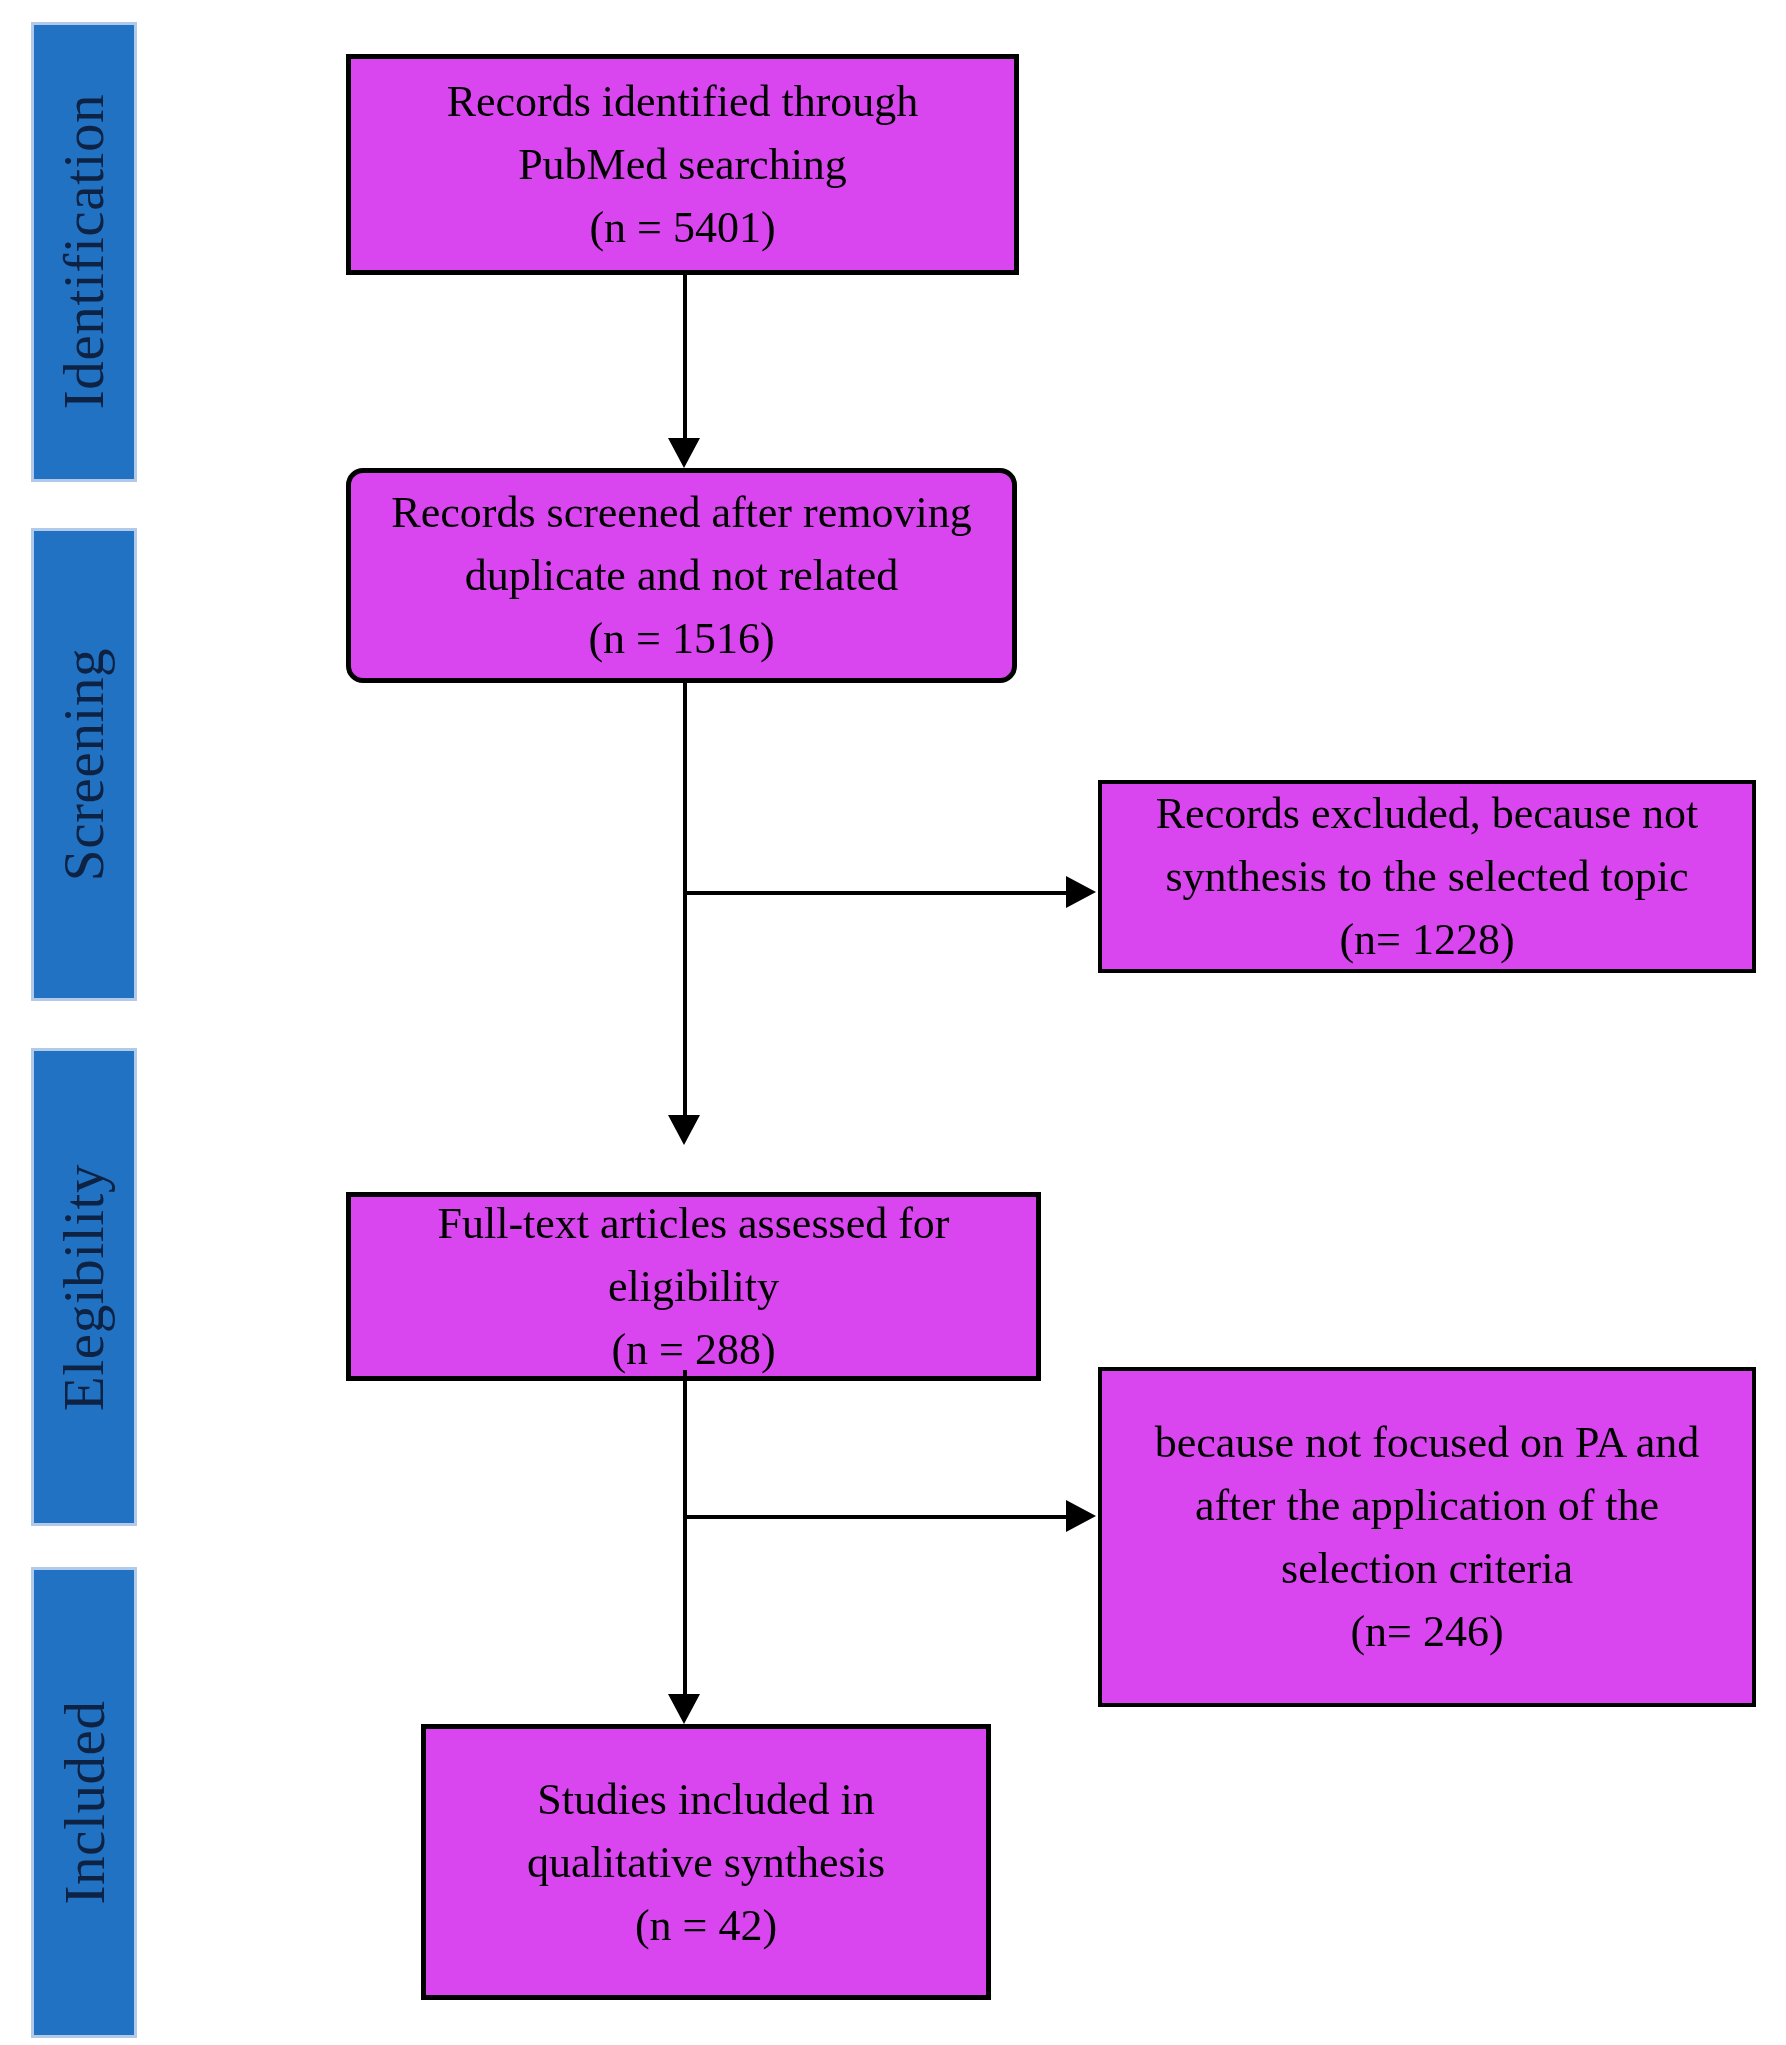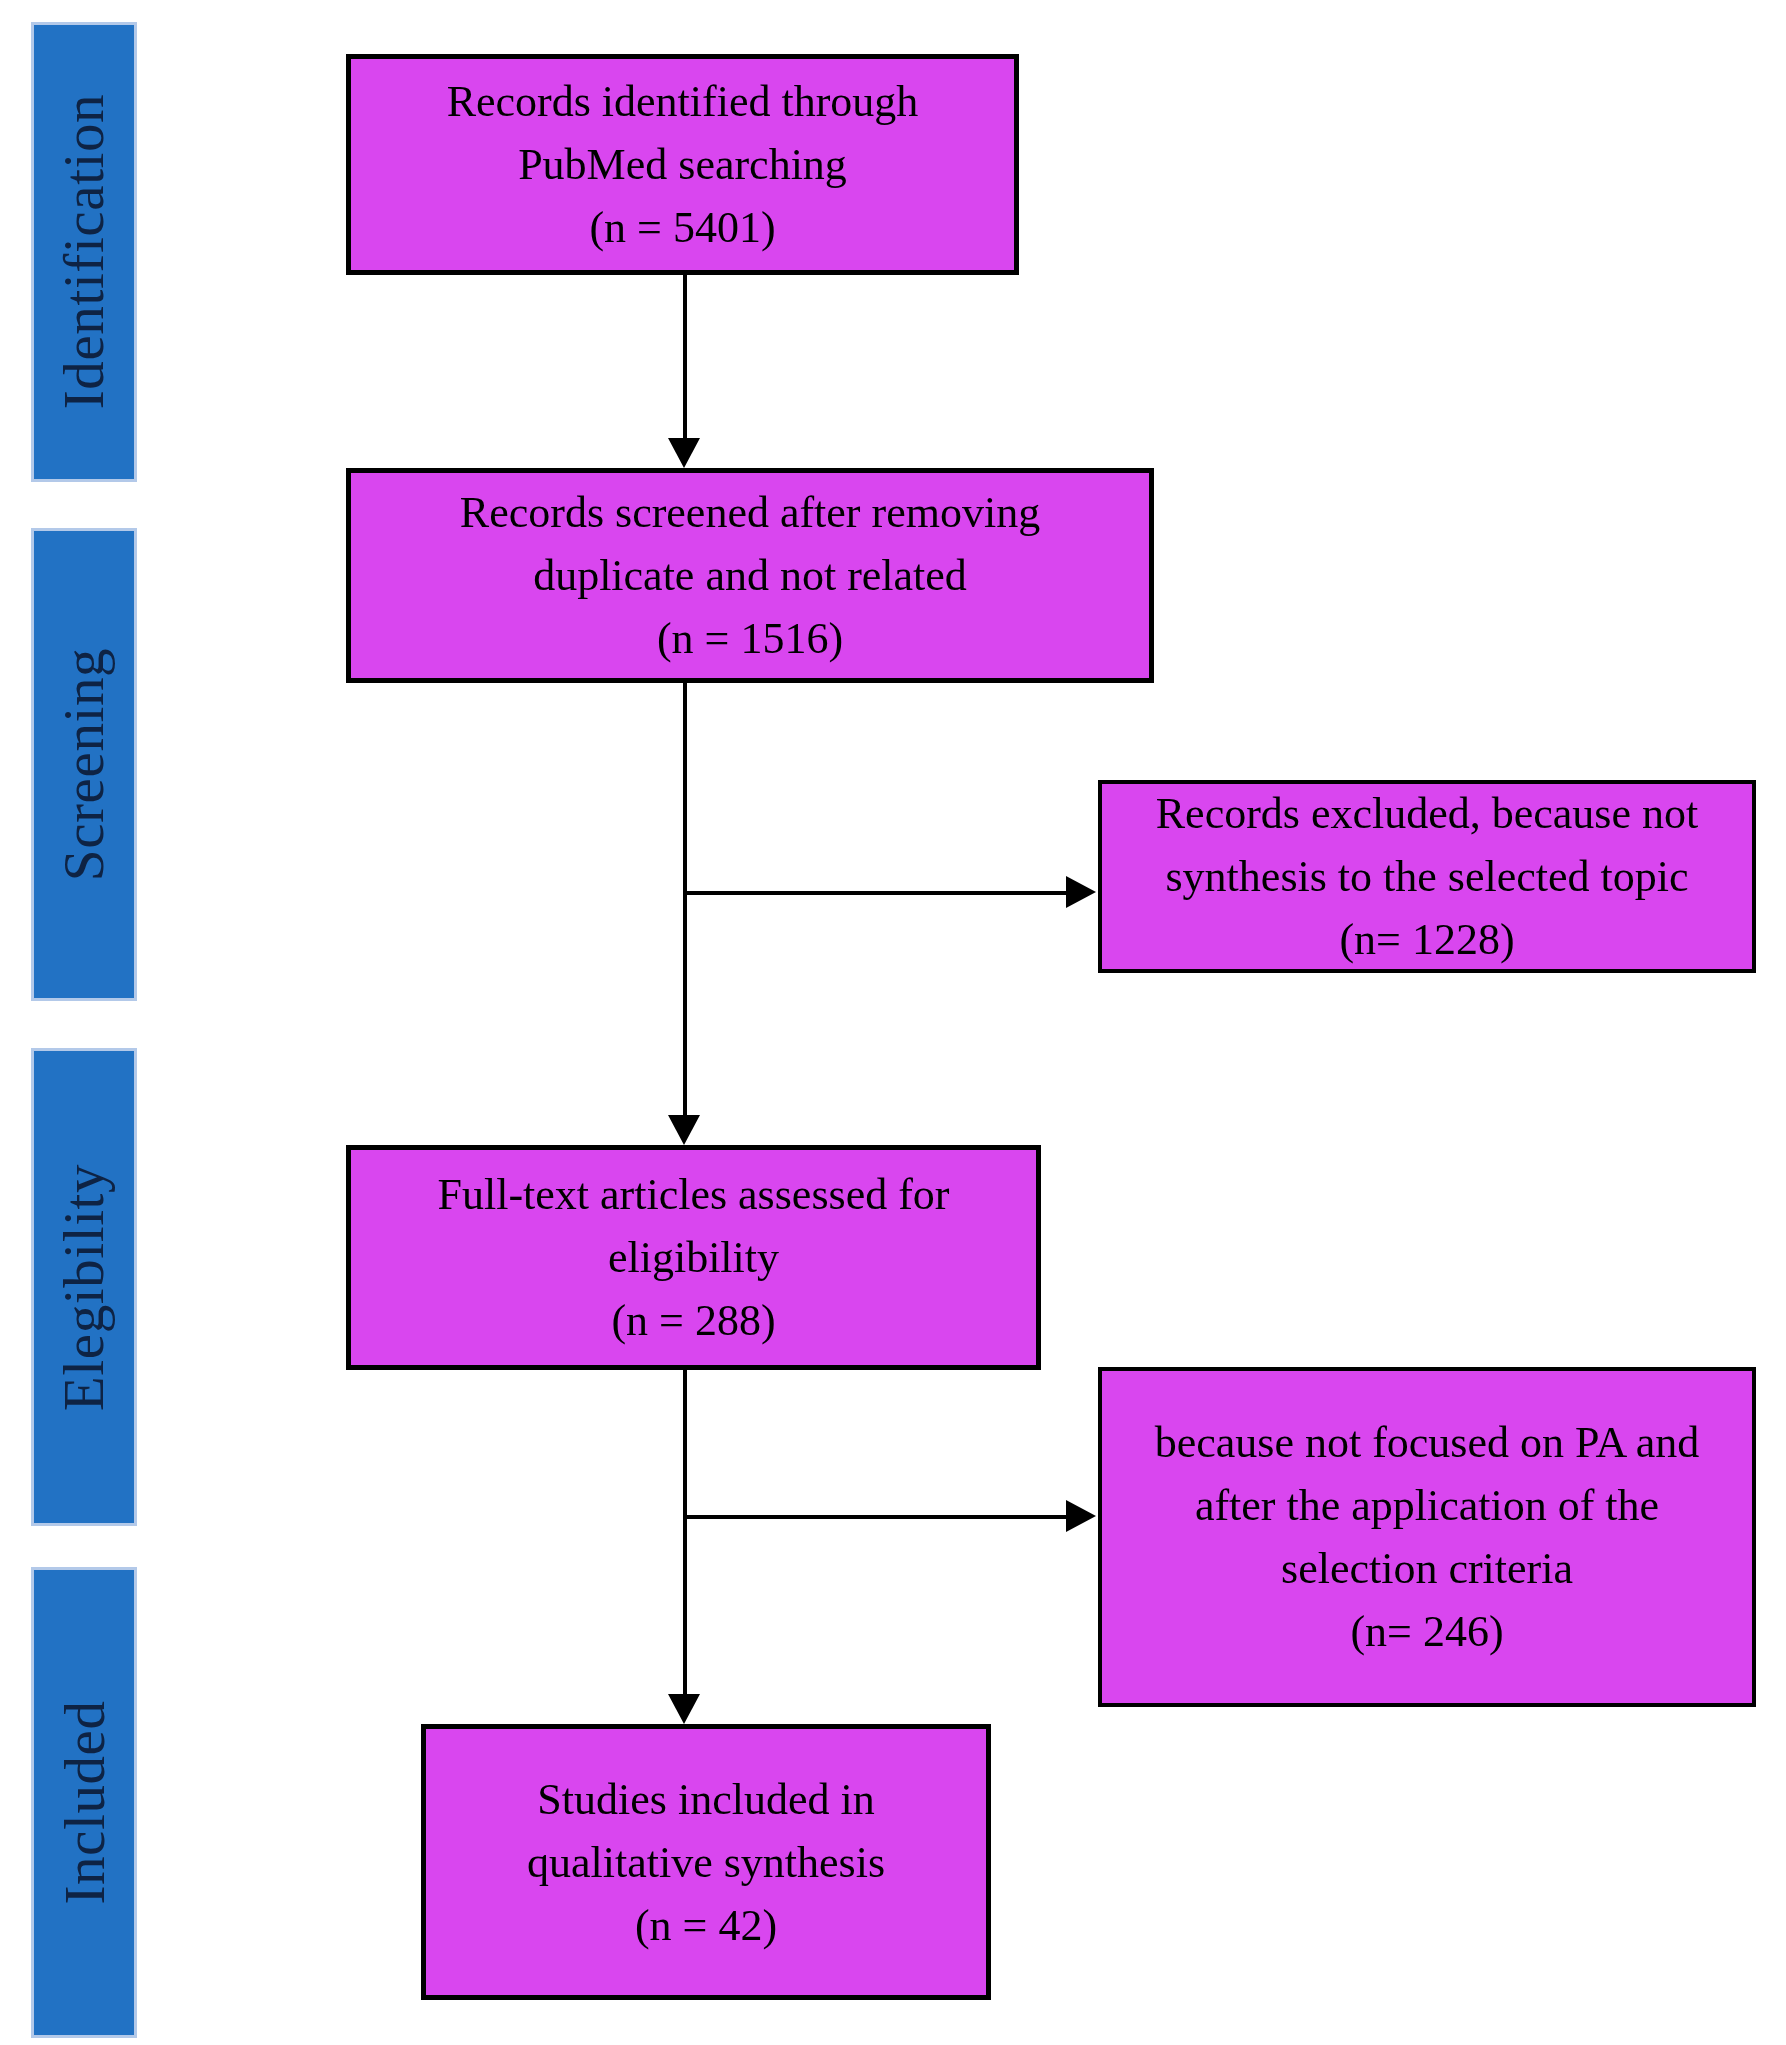--- a/index.html
+++ b/index.html
@@ -80,27 +80,27 @@
   <div class="stage" style="top:1567px;height:471px;">
     <span class="stage-label">Included</span>
   </div>
 
   <div class="fbox" style="left:346px;top:54px;width:673px;height:221px;">
       <div>Records identified through</div>
       <div>PubMed searching</div>
       <div>(n = 5401)</div>
     </div>
 
-  <div class="fbox" style="left:346px;top:468px;width:808px;height:215px;">
+  <div class="fbox" style="left:346px;top:468px;width:671px;height:215px;border-radius:17px;">
       <div>Records screened after removing</div>
       <div>duplicate and not related</div>
       <div>(n = 1516)</div>
     </div>
 
-  <div class="fbox" style="left:346px;top:1145px;width:695px;height:225px;">
+  <div class="fbox" style="left:346px;top:1192px;width:695px;height:189px;">
       <div>Full-text articles assessed for</div>
       <div>eligibility</div>
       <div>(n = 288)</div>
     </div>
 
   <div class="fbox" style="left:400px;top:1724px;width:570px;height:276px;margin-left:21px;">
       <div>Studies included in</div>
       <div>qualitative synthesis</div>
       <div>(n = 42)</div>
     </div>

